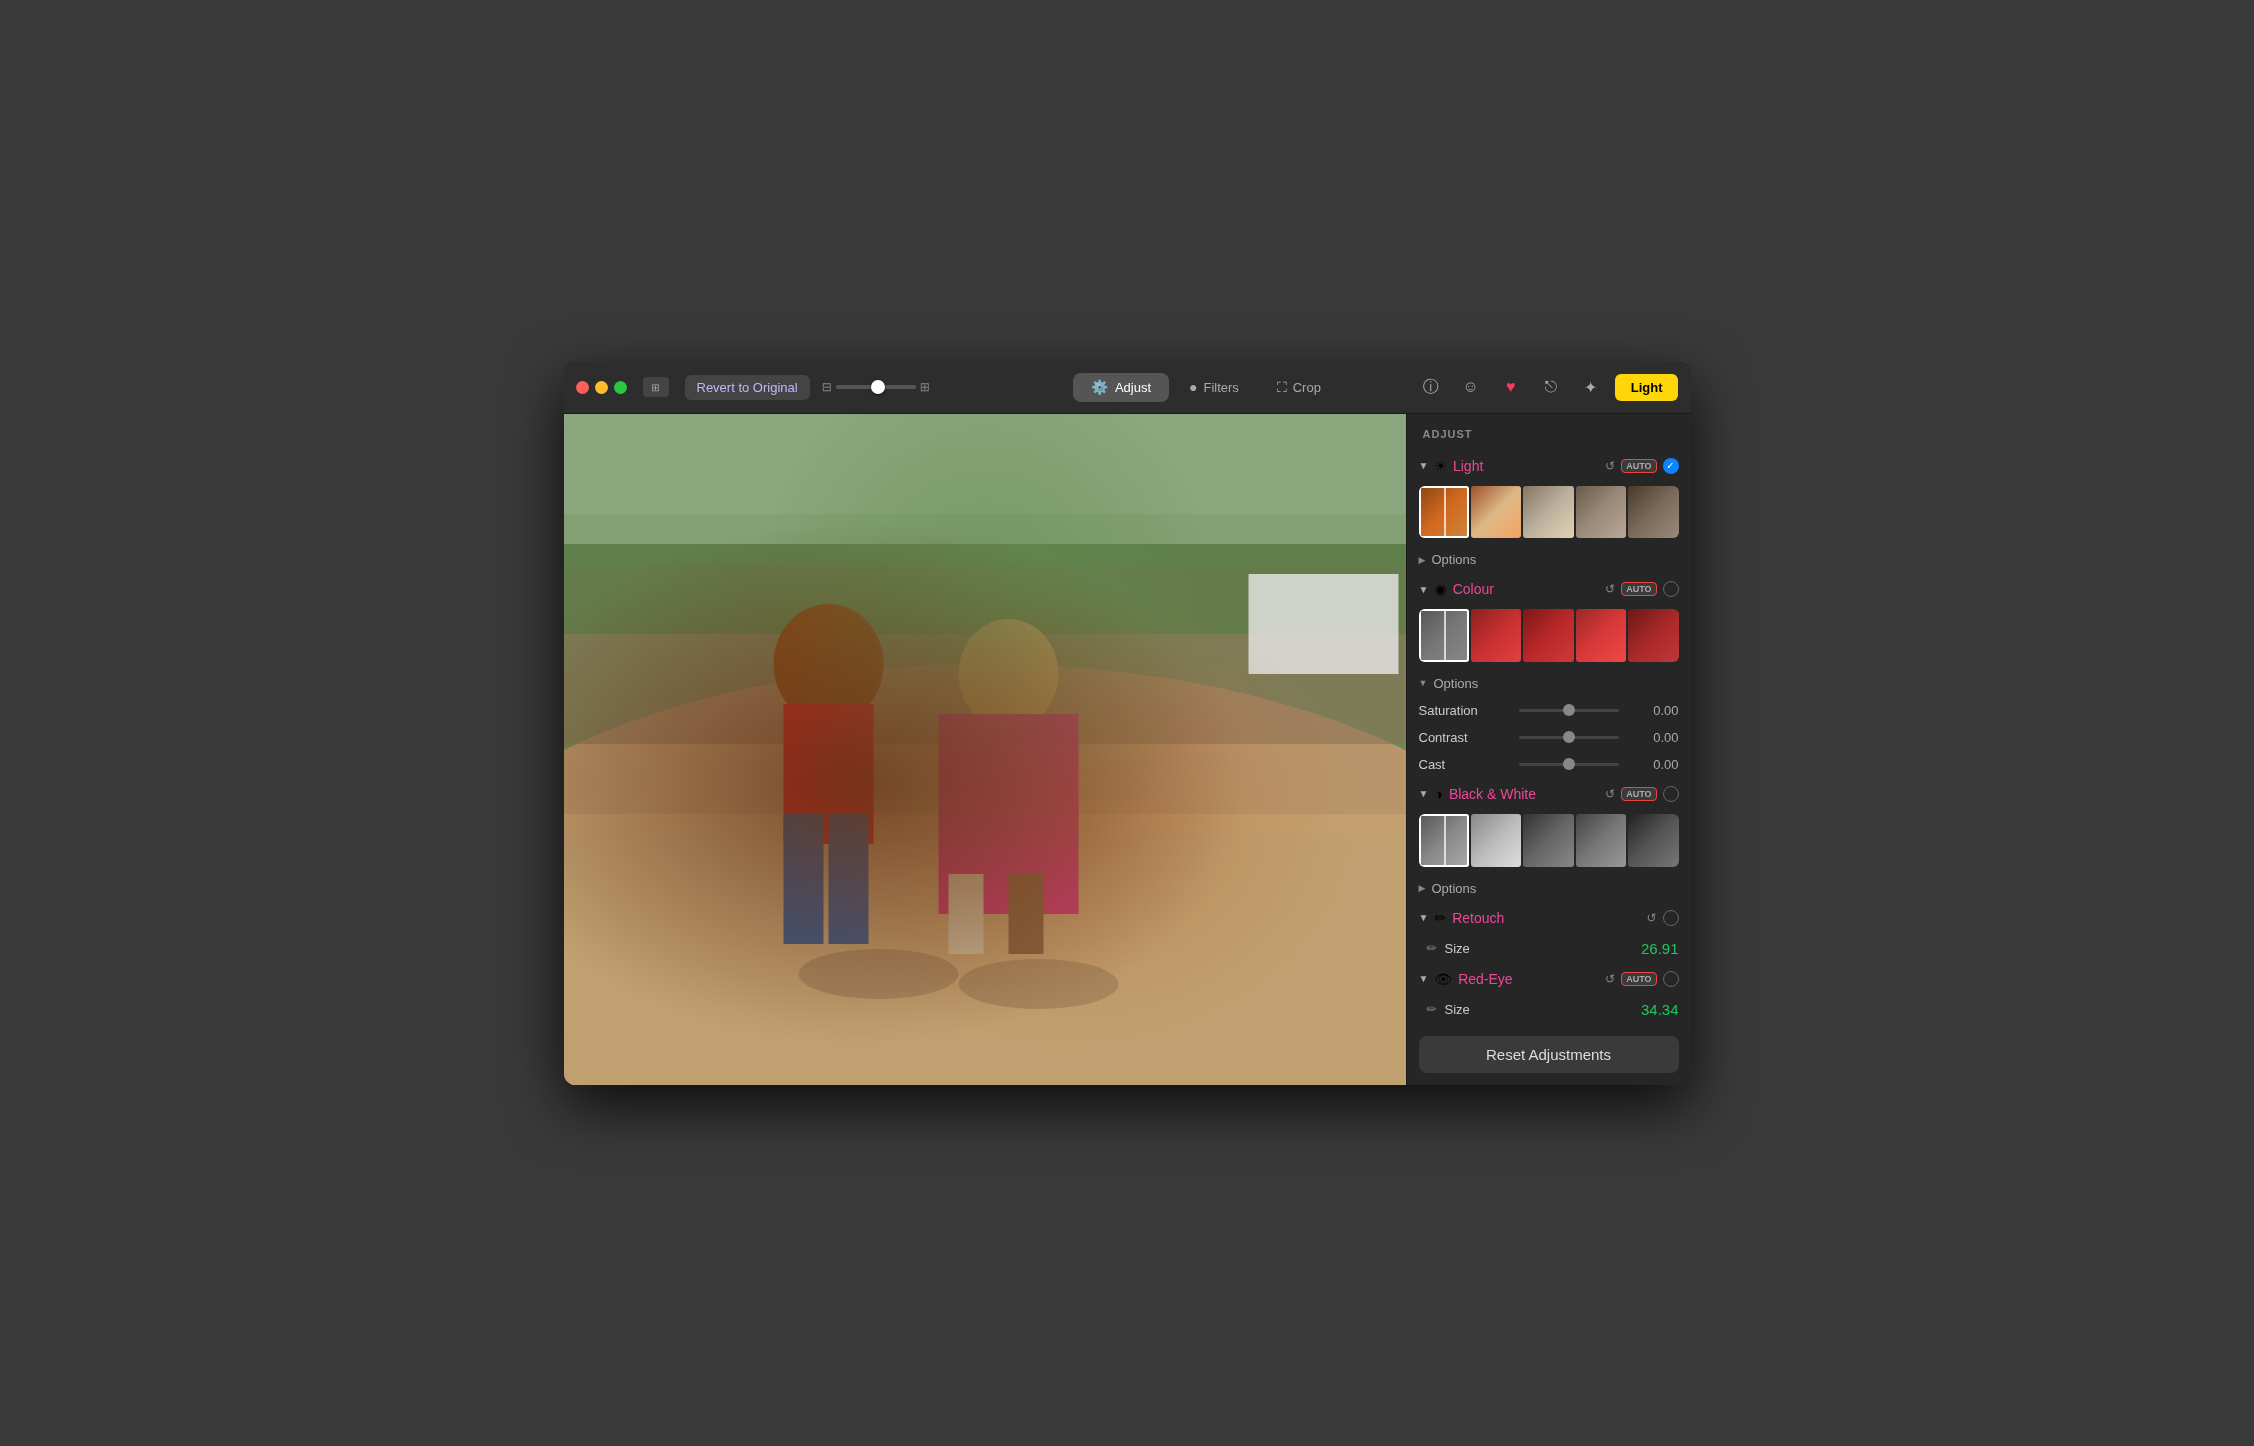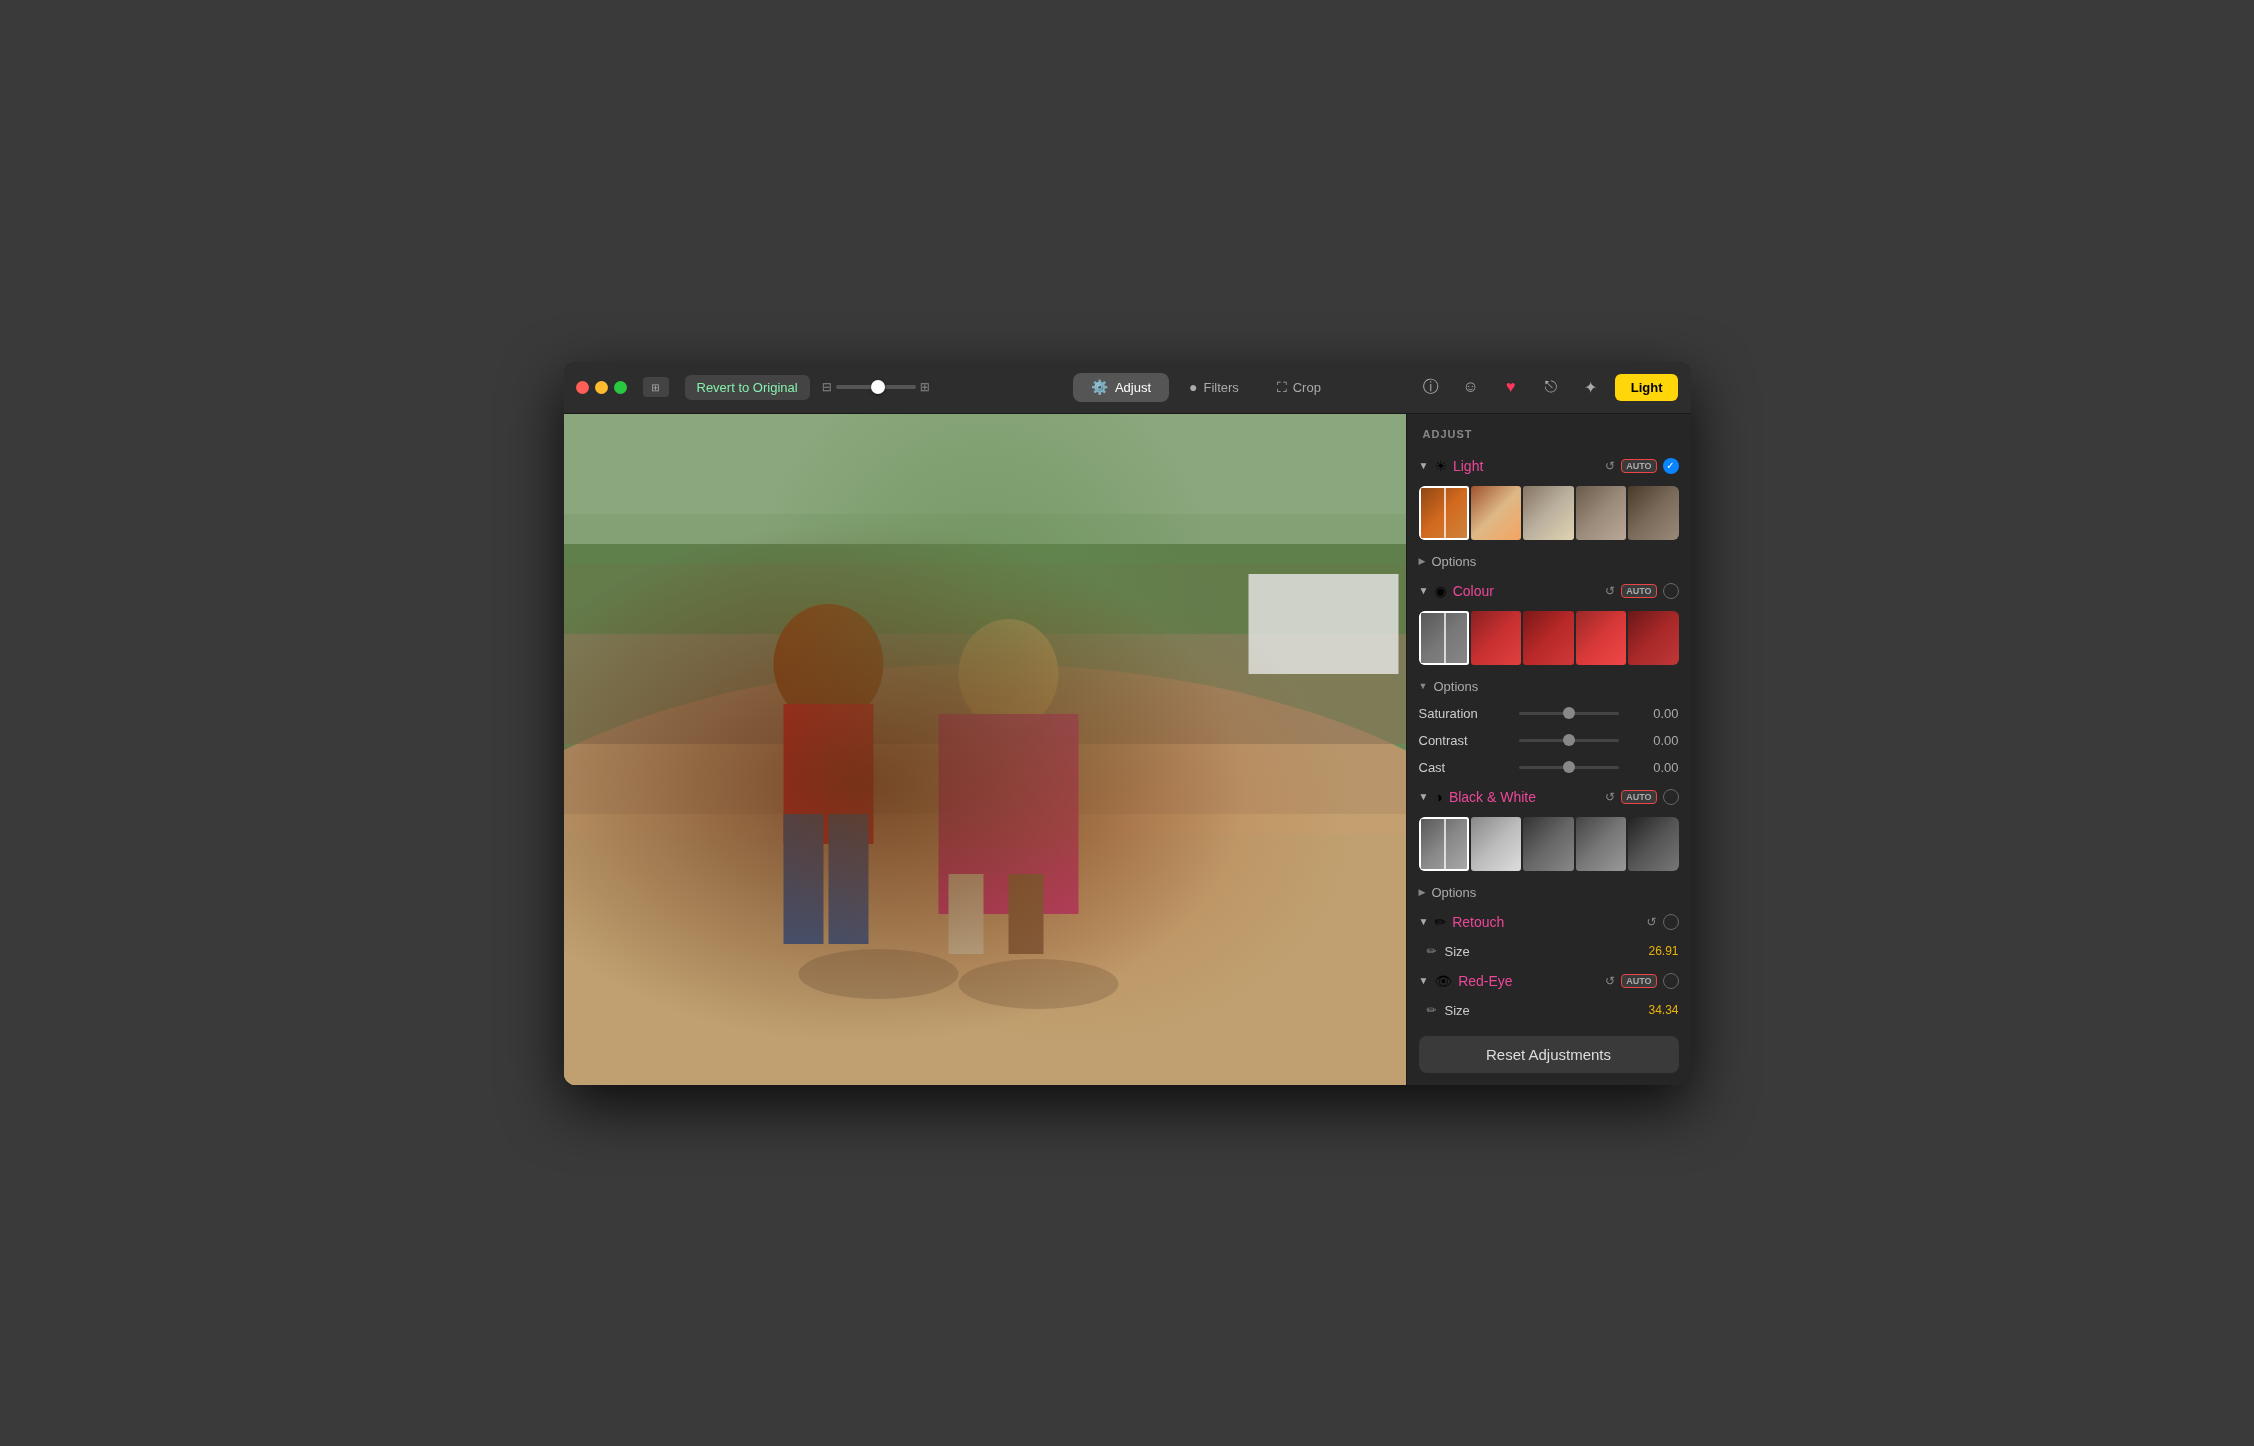--- a/index.html
+++ b/index.html
@@ -60,21 +60,21 @@
       display: flex;
       align-items: center;
       justify-content: center;
       color: #aaa;
       font-size: 10px;
     }
     .revert-btn {
       background: #444;
       border: none;
       border-radius: 6px;
-      color: #86efac;
+      color: #c4b5fd;
       font-size: 13px;
       padding: 5px 12px;
       cursor: pointer;
       margin-right: 4px;
     }
     .zoom-control {
       display: flex;
       align-items: center;
       gap: 4px;
       margin-right: auto;
@@ -388,22 +388,22 @@
     .size-icon {
       color: #888;
       font-size: 12px;
     }
     .size-label {
       color: #ccc;
       font-size: 13px;
       flex: 1;
     }
     .size-value {
-      color: #eab308;
-      font-size: 12px;
+      color: #22c55e;
+      font-size: 15px;
     }
     
     .reset-btn {
       margin: 12px;
       padding: 10px;
       background: #3a3a3a;
       border: none;
       border-radius: 8px;
       color: #ddd;
       font-size: 15px;

